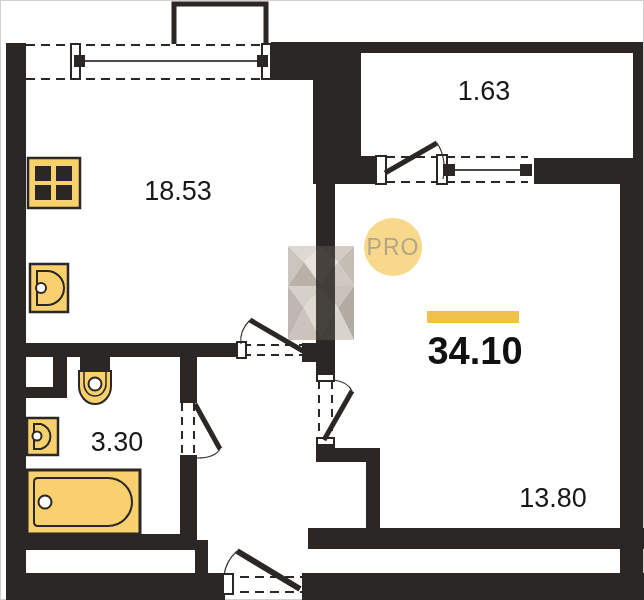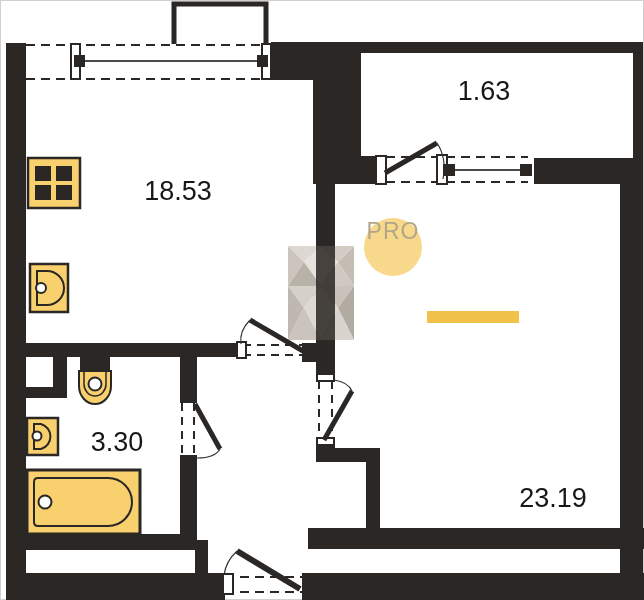--- a/index.html
+++ b/index.html
@@ -18,21 +18,21 @@
     position:absolute;transform:translate(-50%,-50%);
     color:var(--label);font-size:27px;letter-spacing:0px;white-space:nowrap;
   }
   .total{
     position:absolute;transform:translate(-50%,-50%);
     color:#111;font-size:38px;font-weight:bold;white-space:nowrap;
   }
   .accent-bar{position:absolute;background:var(--accent);}
   .badge{
     position:absolute;border-radius:50%;background:var(--badge_bg);
-    display:flex;align-items:flex-start;justify-content:center;
+    display:flex;align-items:center;justify-content:center;
     color:var(--badge_text);font-size:23px;letter-spacing:1px;
   }
 </style>
 </head>
 <body>
 
 <div class="canvas">
 
   <div class="w" style="left:6px;top:43px;width:20px;height:557px"></div>
   <div class="w" style="left:271px;top:42px;width:90px;height:38px"></div>
@@ -167,21 +167,22 @@
     <g>
       <rect x="27" y="470" width="113" height="64" style="fill:var(--fixture);stroke:var(--wall)" stroke-width="3"></rect>
       <path d="M 38 478 H 108 A 24 24 0 0 1 108 526 H 38 Q 34 526 34 522 V 482 Q 34 478 38 478 Z" fill="none" style="stroke:var(--wall)" stroke-width="2"></path>
       <circle cx="45" cy="502" r="6.5" fill="#fff" style="stroke:var(--wall)" stroke-width="2"></circle>
     </g>
   </svg>
 
   <div class="lbl" style="left:178px;top:191px">18.53</div>
   <div class="lbl" style="left:484px;top:91px">1.63</div>
   <div class="lbl" style="left:117px;top:442px">3.30</div>
-  <div class="lbl" style="left:553px;top:498px">23.19</div>
+  <div class="lbl" style="left:553px;top:498px">13.80</div>
 
   <div class="accent-bar" style="left:427px;top:311px;width:92px;height:12px"></div>
+  <div class="total" style="left:475px;top:351px">34.10</div>
 
   <div class="badge" style="left:364px;top:218px;width:58px;height:58px">
     <span>PRO</span>
   </div>
 
 </div>
 
 </body></html>

